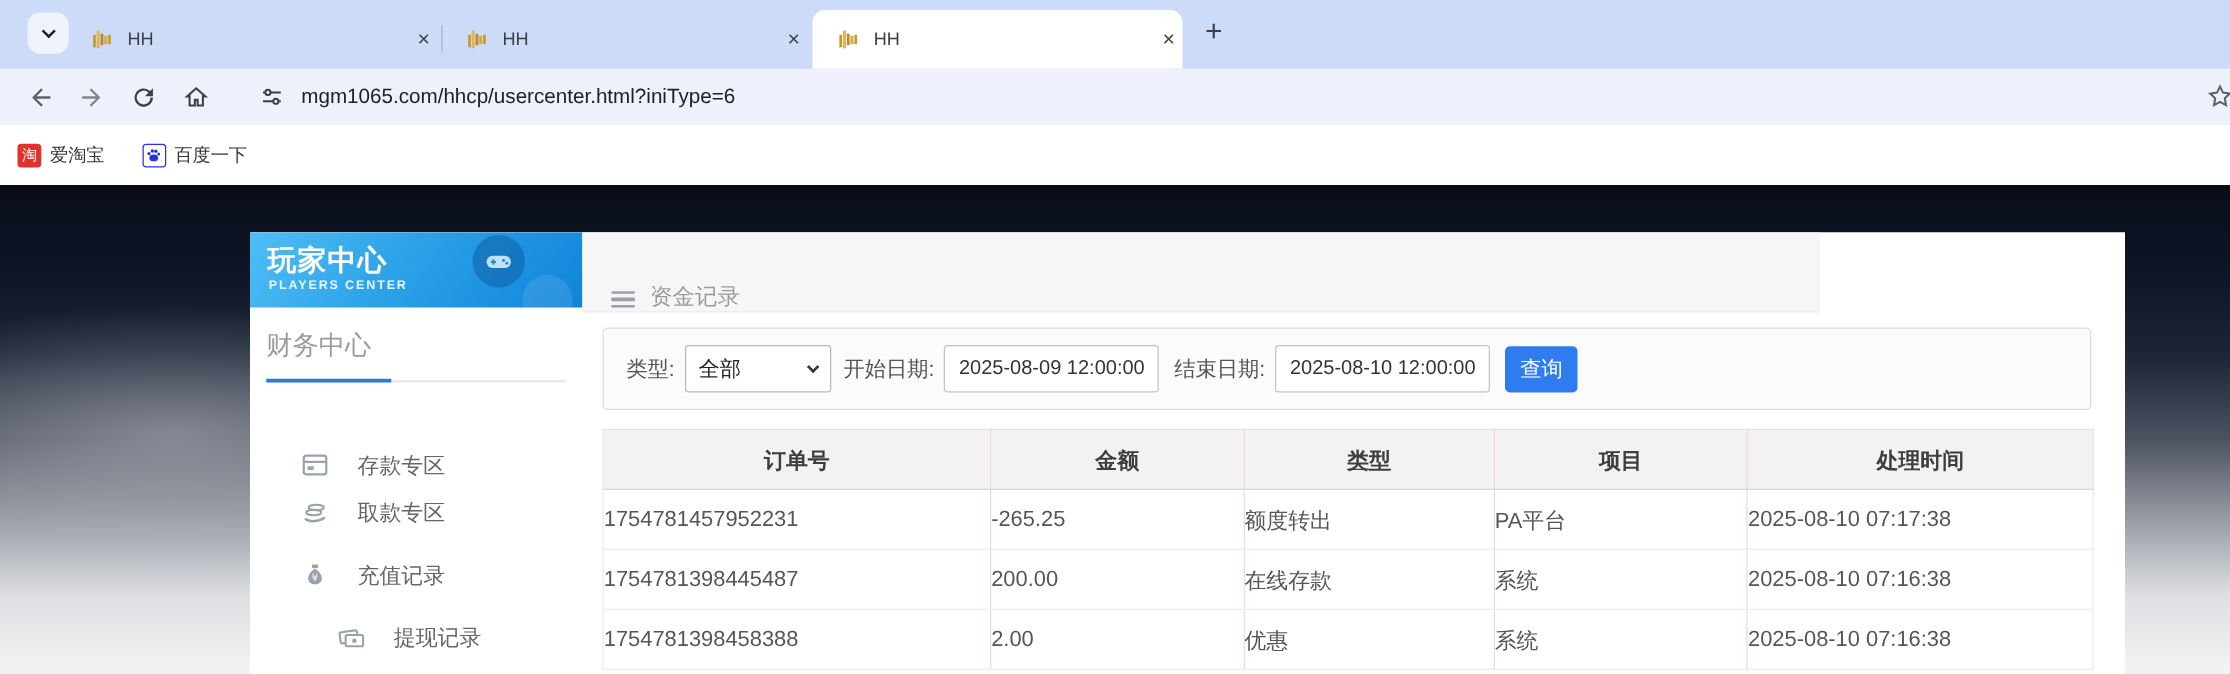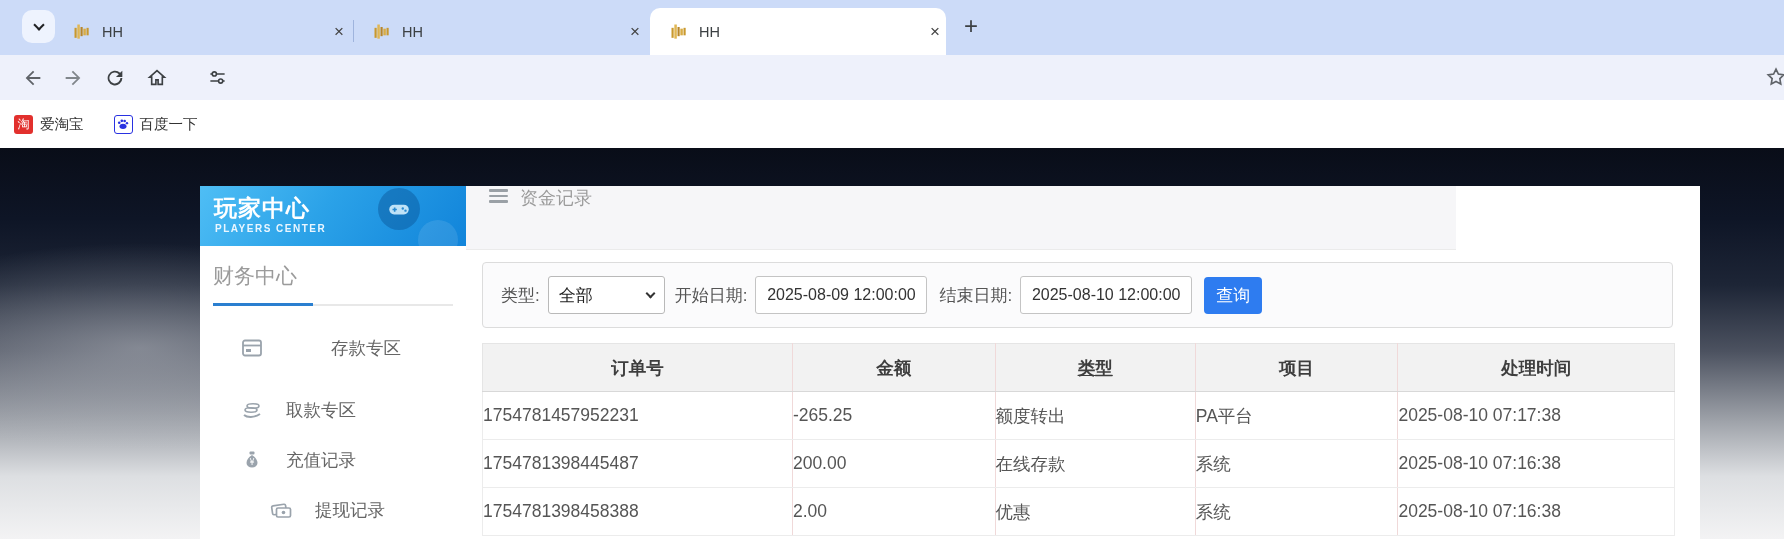--- a/index.html
+++ b/index.html
@@ -60,21 +60,21 @@
   .sb-underline { position:absolute; left:13px; top:58px; width:240px; height:2px; background:#e8e8e8; }
   .sb-underline::before { content:""; position:absolute; left:0; top:-1px; width:100px; height:3px; background:#2a7fd0; }
   .sb-body { position:absolute; left:0; top:60px; width:266px; height:293px; }
   .sb-item { position:absolute; left:0; width:266px; height:44px; display:flex; align-items:center;
     cursor:pointer; color:#666; font-size:17.5px; }
   .sb-item .ic { width:24px; height:24px; margin-left:40px; margin-right:22px; flex:none; }
 
   
   .content { position:absolute; left:266px; top:0; width:1234px; height:353px; background:#fff; }
   .content-header { position:absolute; left:0; top:0; width:990px; height:64px; background:#f6f6f8;
-    border-bottom:1px solid #ebebeb; display:flex; align-items:flex-start; }
+    border-bottom:1px solid #ebebeb; display:flex; align-items:flex-end; }
   .burger { width:19px; margin-left:23px; margin-right:12px; }
   .burger div { height:2.5px; background:#9aa0a6; margin:3px 0; border-radius:1px; }
   .content-title { color:#9b9b9b; font-size:18px; }
 
   .filterbar { position:absolute; left:16px; top:76px; width:1191px; height:66px; background:#fbfbfc;
     border:1px solid #dcdcdc; border-radius:4px; display:flex; align-items:center; padding-left:18px; }
   .f-label { font-size:17px; color:#555; margin-right:8px; white-space:nowrap; }
   .f-select { width:117px; height:38px; background:#fff; border:1px solid #b9b9b9; border-radius:3px;
     display:flex; align-items:center; padding:0 10px; font-size:17px; color:#222; cursor:pointer; margin-right:10px; }
   .f-select .chev2 { margin-left:auto; width:7px; height:7px; border-right:2px solid #333; border-bottom:2px solid #333;
@@ -160,20 +160,21 @@
     </svg>
     <svg class="nav-ic" style="margin-left:20px;" viewBox="0 0 24 24">
       <path d="M12 4l-8 7h2.2v8h4.6v-5h2.4v5h4.6v-8H20z" fill="none" stroke="#3c4043" stroke-width="1.8"></path>
     </svg>
     <svg class="nav-ic" style="margin-left:40px; width:19px; height:19px;" viewBox="0 0 24 24">
       <circle cx="8" cy="7.5" r="2.6" fill="none" stroke="#3c4043" stroke-width="2"></circle>
       <path d="M10.6 7.5H21M3 7.5h2.4" stroke="#3c4043" stroke-width="2"></path>
       <circle cx="16" cy="16.5" r="2.6" fill="none" stroke="#3c4043" stroke-width="2"></circle>
       <path d="M3 16.5h10.4M18.6 16.5H21" stroke="#3c4043" stroke-width="2"></path>
     </svg>
+    <span class="url-text">mgm1065.com/hhcp/usercenter.html?iniType=6</span>
   </div>
   <svg class="star-btn" width="22" height="22" viewBox="0 0 24 24">
     <path d="M12 3.5l2.6 5.3 5.9.9-4.3 4.1 1 5.9L12 16.9l-5.2 2.8 1-5.9-4.3-4.1 5.9-.9z" fill="none" stroke="#5f6368" stroke-width="1.8"></path>
   </svg>
 
   <div class="bookmarks">
     <div class="bm" style="margin-left:14px;">
       <span class="tb-icon">淘</span>
       <span class="bm-label">爱淘宝</span>
     </div>
@@ -209,21 +210,21 @@
             <circle cx="15.5" cy="11.5" r="1.1" fill="#2a8ad0"></circle>
             <circle cx="18" cy="13.5" r="1.1" fill="#2a8ad0"></circle>
           </svg>
         </div>
       </div>
 
       <div class="sb-body">
         <div class="sb-section">财务中心</div>
         <div class="sb-underline"></div>
 
-        <div class="sb-item" style="top:80px;gap:45px;">
+        <div class="sb-item" style="top:104px;">
           <svg class="ic" viewBox="0 0 24 24">
             <rect x="3" y="4.5" width="18" height="15" rx="2" fill="none" stroke="#9aa3ac" stroke-width="1.8"></rect>
             <path d="M3 9.5h18" stroke="#9aa3ac" stroke-width="1.8"></path>
             <rect x="6" y="13" width="5" height="3" fill="#9aa3ac"></rect>
           </svg>
           <span>存款专区</span>
         </div>
 
         <div class="sb-item" style="top:142px;">
           <svg class="ic" viewBox="0 0 24 24">

